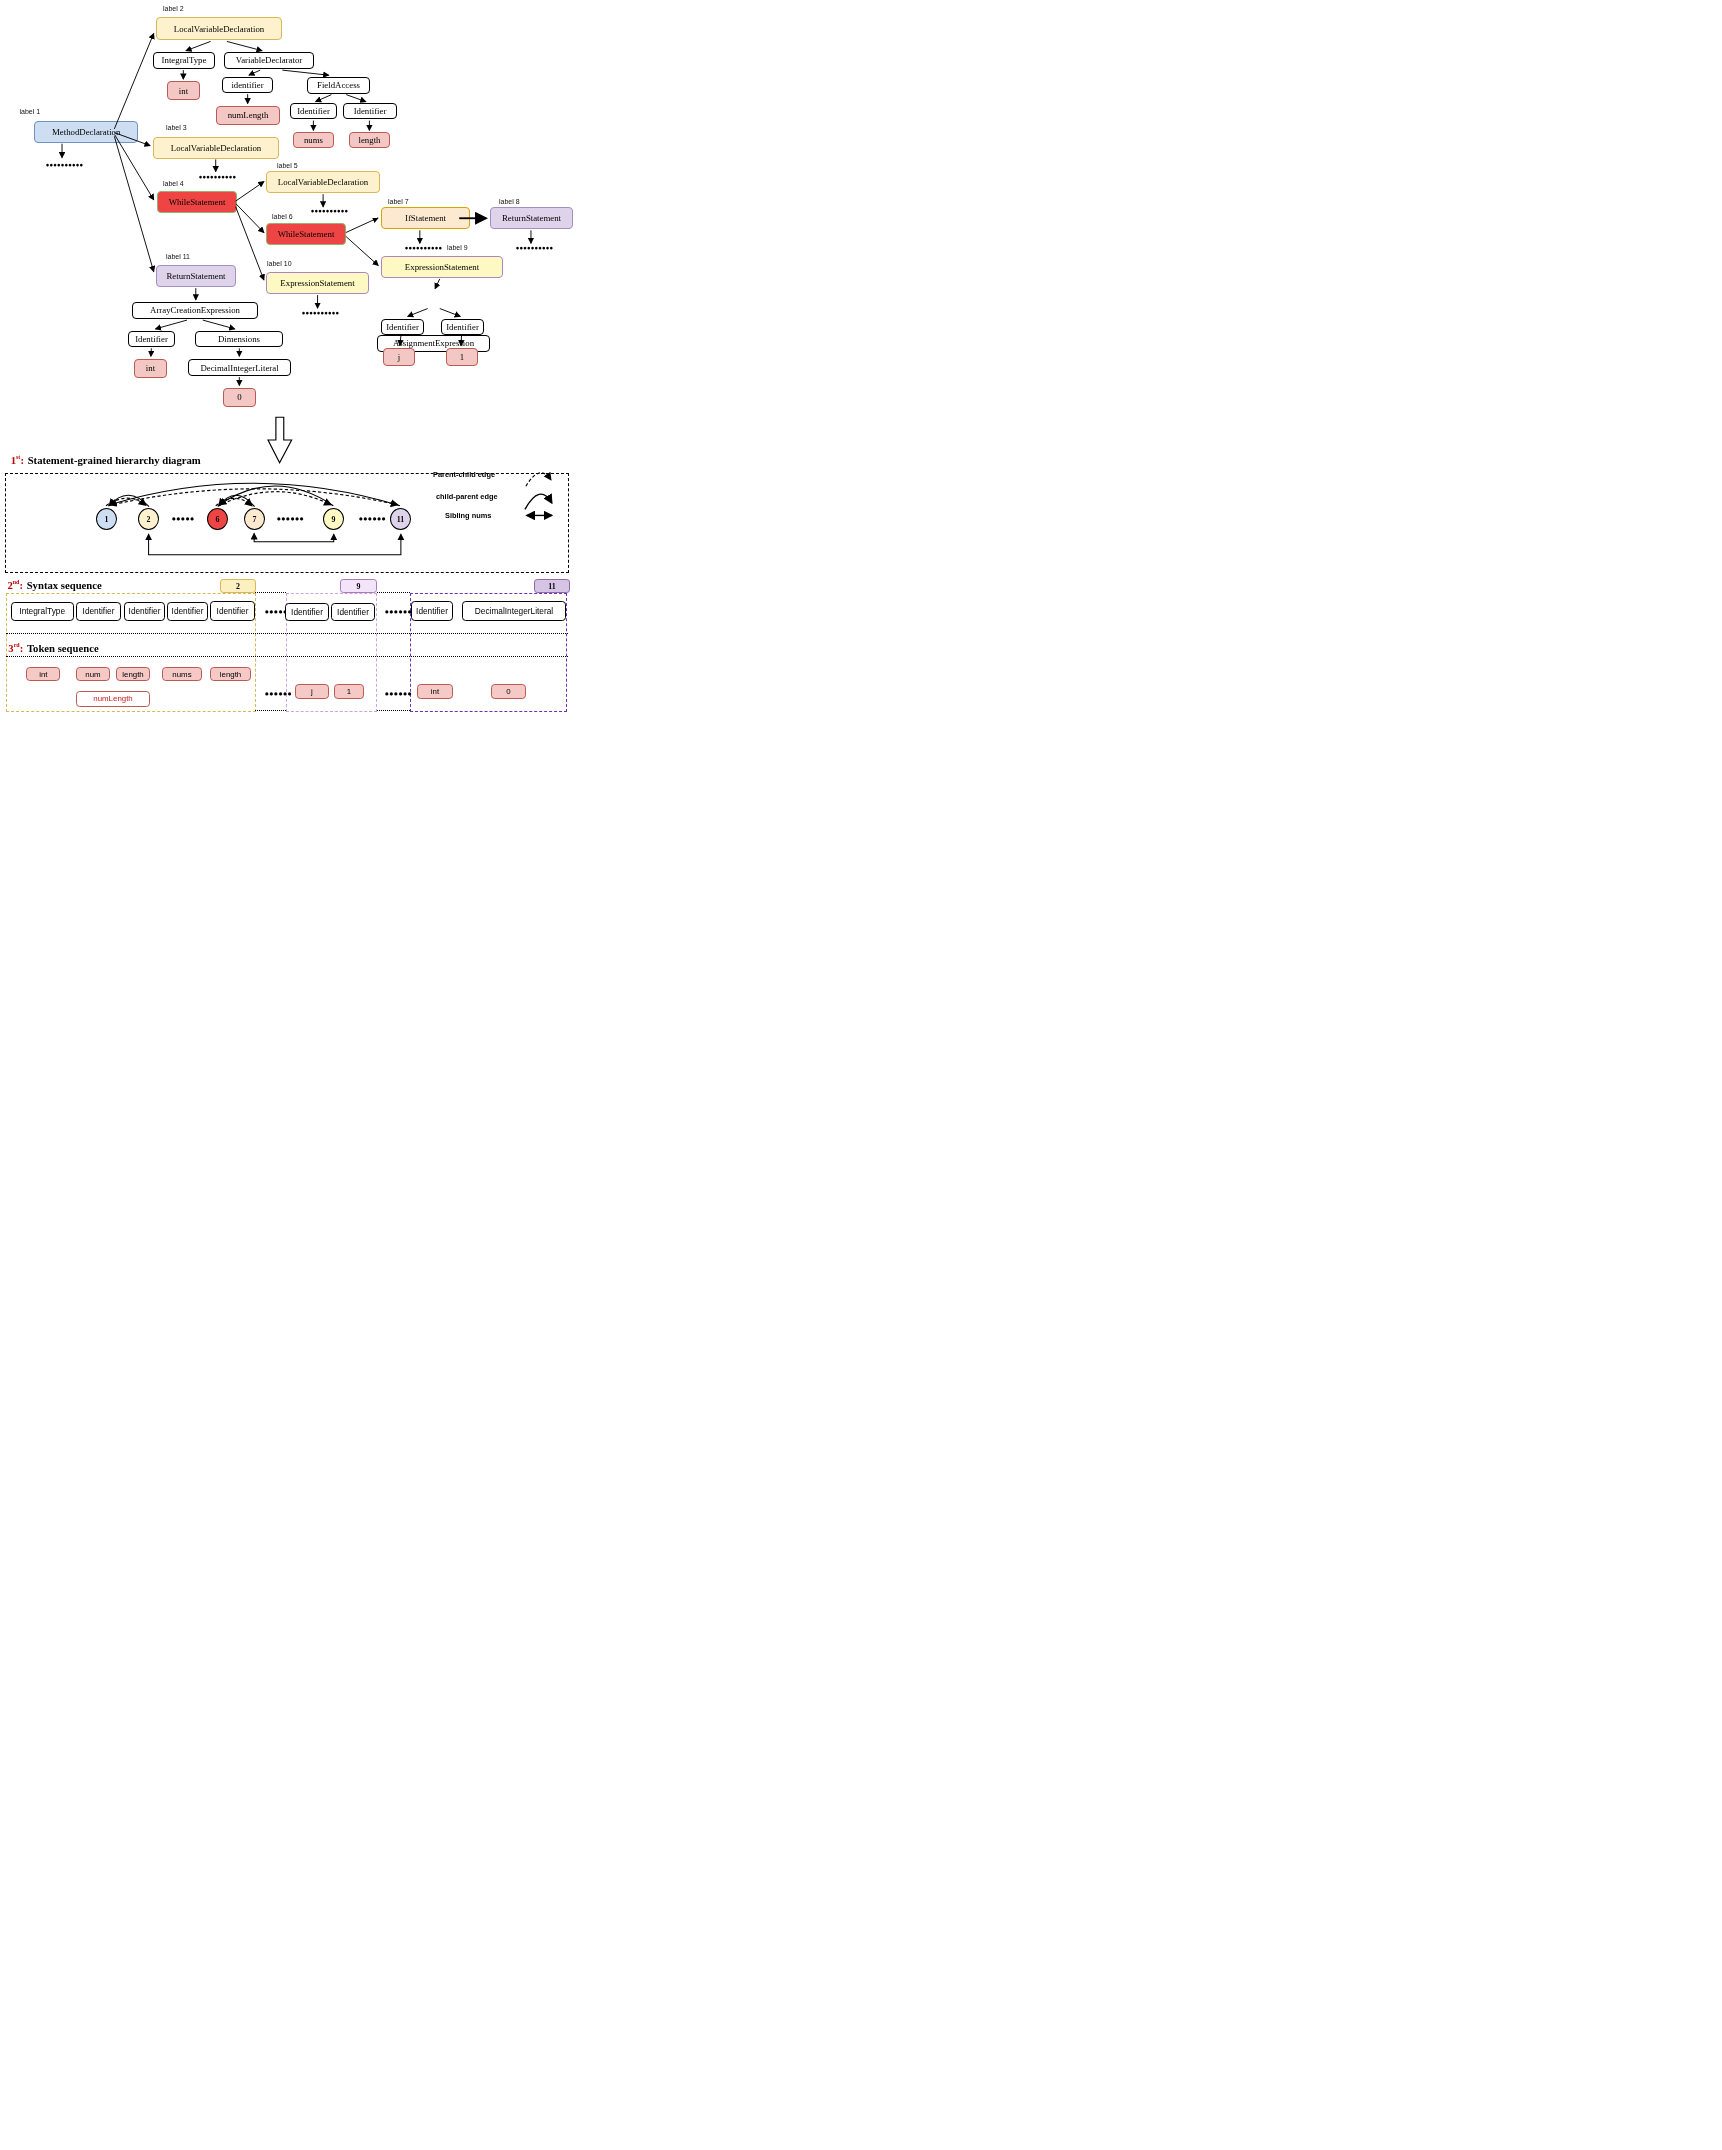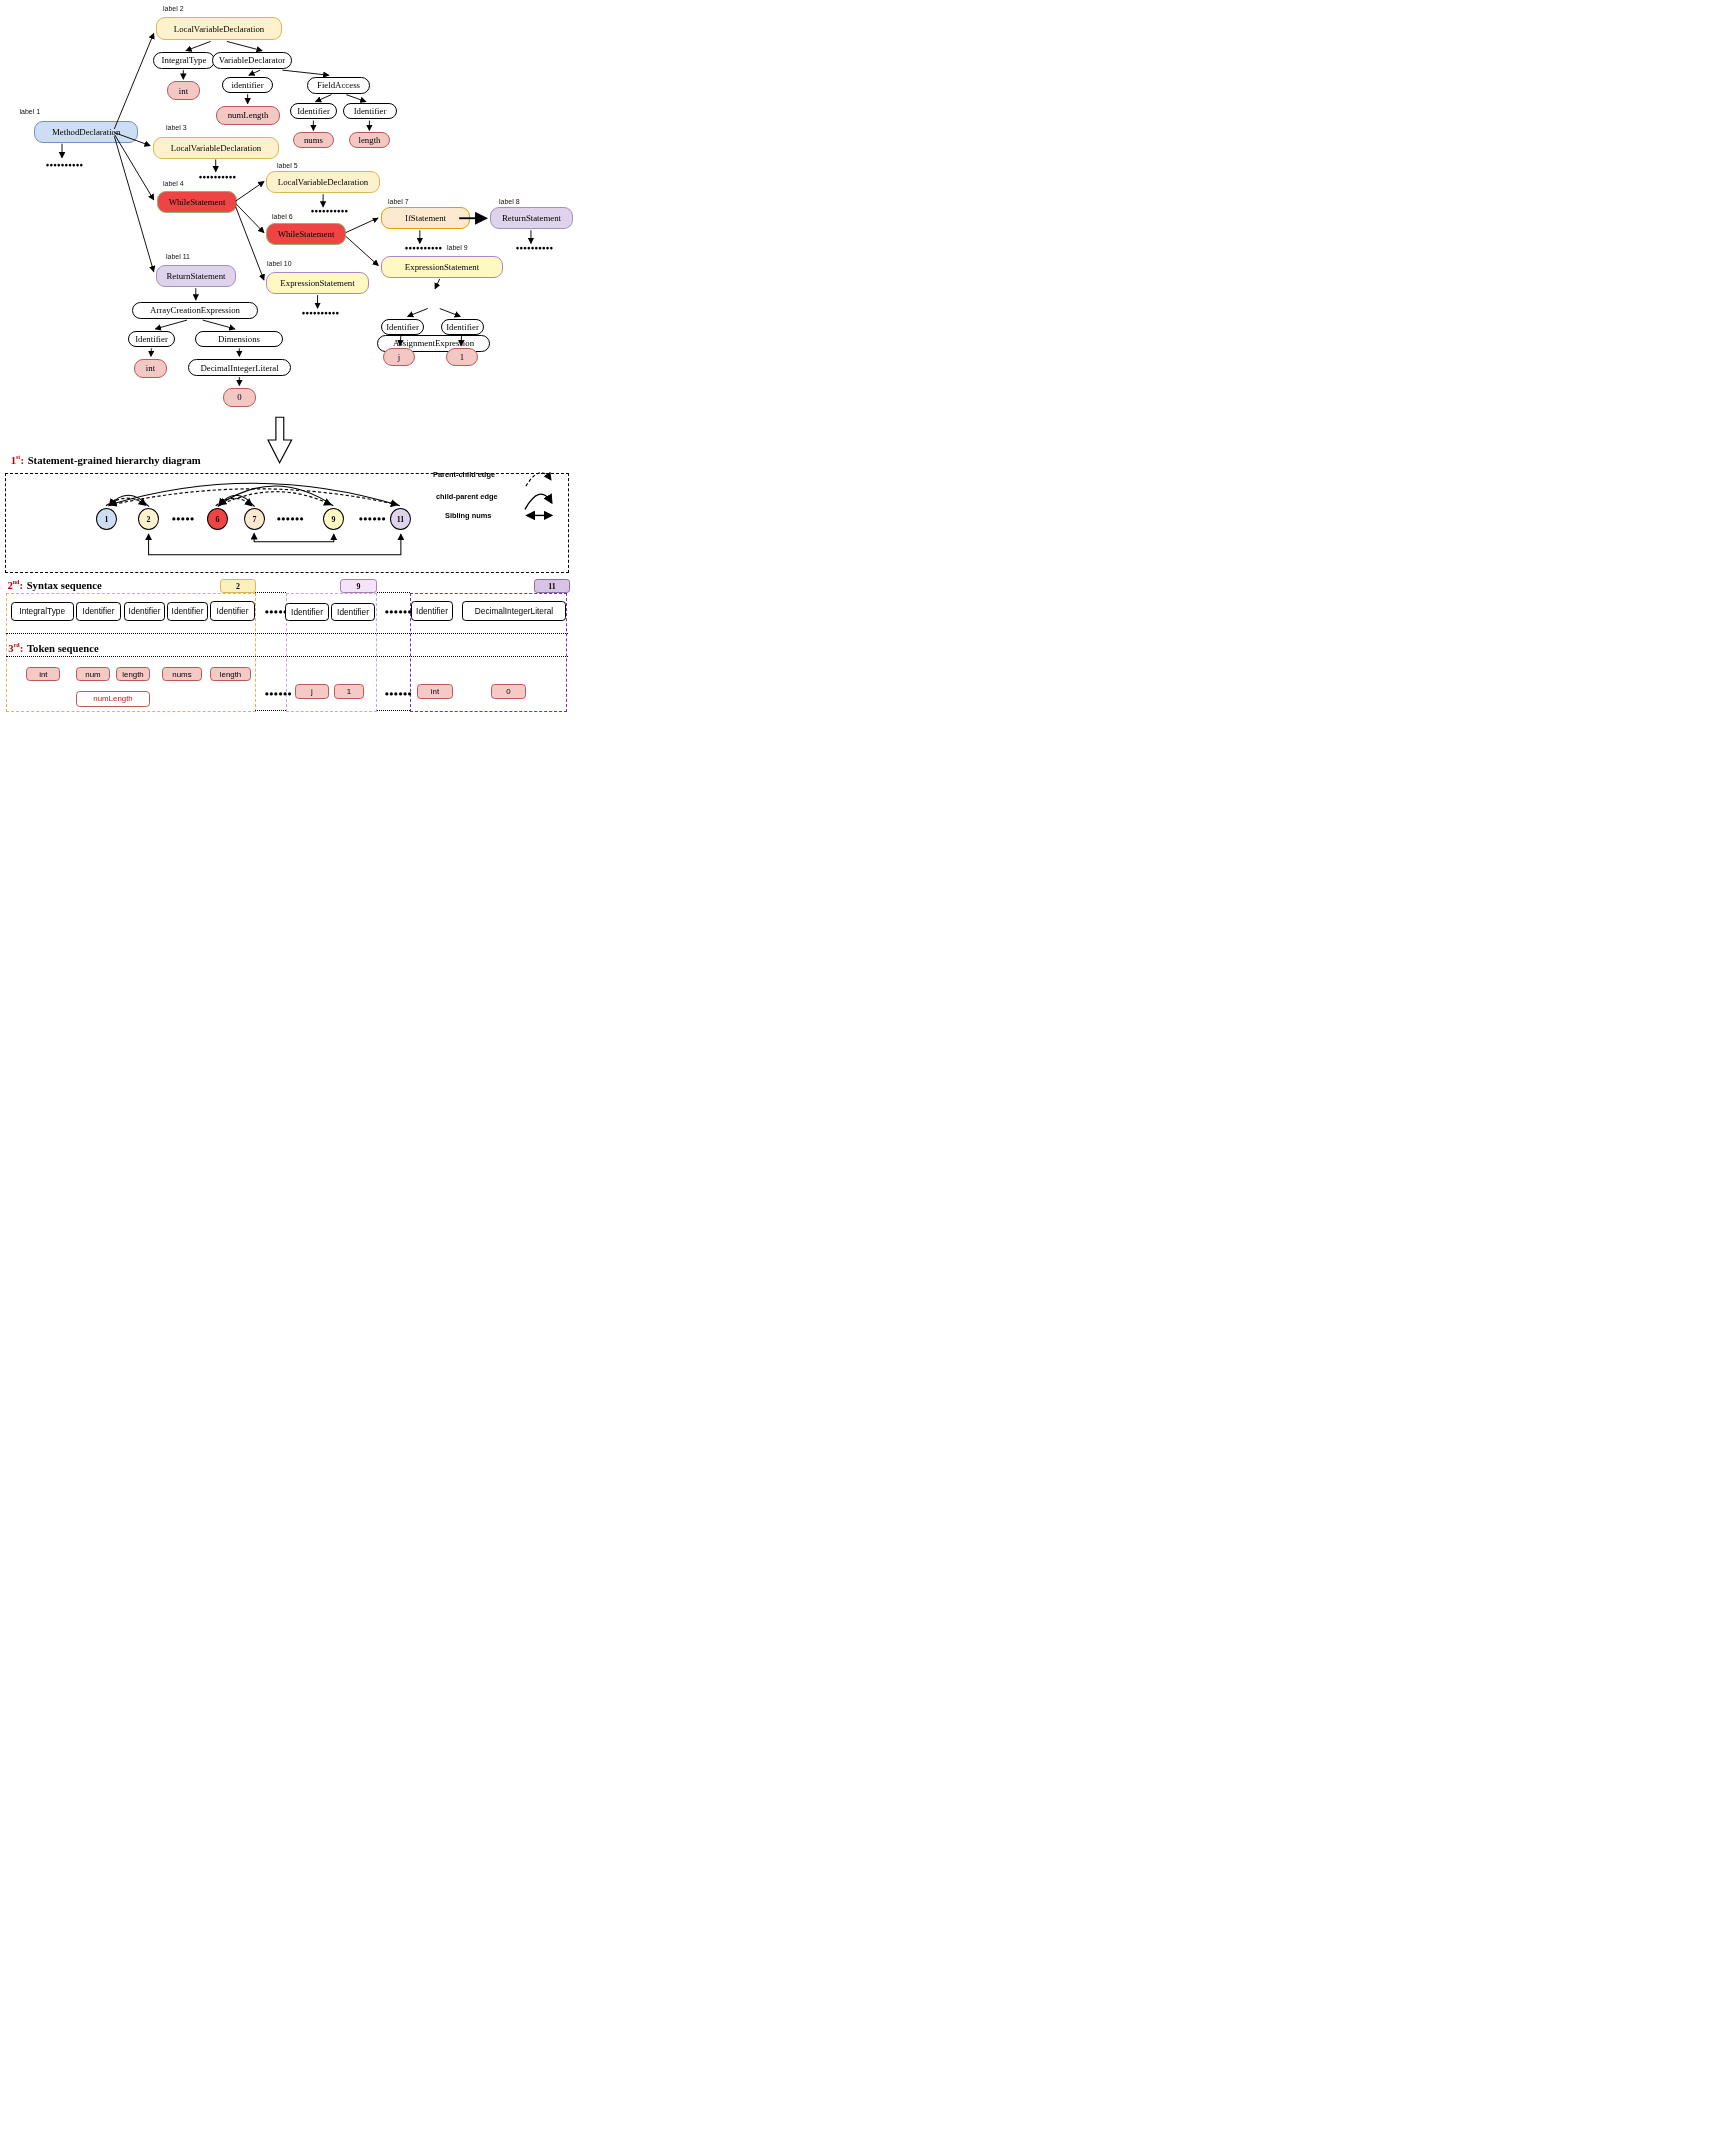--- a/index.html
+++ b/index.html
@@ -1,19 +1,19 @@
 <!DOCTYPE html>
 <html style="font-size:7.4px"><head>
 <meta charset="utf-8">
 <style>
   html,body{margin:0;padding:0;background:#fff;}
   .canvas{position:relative;width:574px;height:717px;background:#fff;overflow:hidden;
           font-family:"Liberation Sans",sans-serif;}
   svg.overlay{position:absolute;left:0;top:0;width:574px;height:717px;pointer-events:none;z-index:5;}
-  .node{position:absolute;border:0.9px solid #000;border-radius:9px;display:flex;align-items:center;
+  .node{position:absolute;border:0.9px solid #000;border-radius:4px;display:flex;align-items:center;
         justify-content:center;font-family:"Liberation Serif",serif;font-size:8.8px;color:#000;
         background:#fff;box-sizing:border-box;z-index:2;white-space:nowrap;}
   .blue{background:#cdddf2;border-color:#7292c2;}
   .yellow{background:#fdf2cd;border-color:#d8b755;}
   .green{background:#ef4444;border-color:#8cb671;}
   .orange{background:#fde9cf;border-color:#d9a300;}
   .purple{background:#ded3ea;border-color:#a38fc0;}
   .lpurple{background:#fef9c3;border-color:#ad87c5;}
   .red{background:#f3c7c4;border-color:#bb5a55;}
   .plain{background:#fff;border-color:#000;}
@@ -143,21 +143,21 @@
   <div class="tlabel" style="left:272px;top:213px;">label 6</div>
   <div class="tlabel" style="left:388px;top:198px;">label 7</div>
   <div class="tlabel" style="left:499px;top:198px;">label 8</div>
   <div class="tlabel" style="left:447px;top:244px;">label 9</div>
   <div class="tlabel" style="left:267px;top:260px;">label 10</div>
   <div class="tlabel" style="left:166px;top:253px;">label 11</div>
 
   <div class="node blue" style="left:10.2px;top:121px;width:104px;height:22px;margin-left:24px;">MethodDeclaration</div>
   <div class="node yellow" style="left:156px;top:17px;width:126px;height:23px;">LocalVariableDeclaration</div>
   <div class="node plain" style="left:153px;top:52px;width:62px;height:16.7px;">IntegralType</div>
-  <div class="node plain" style="left:212px;top:52px;width:80px;height:16.7px;">VariableDeclarator</div>
+  <div class="node plain" style="left:224px;top:52px;width:90px;height:16.7px;">VariableDeclarator</div>
   <div class="node red" style="left:167px;top:81px;width:33px;height:19px;">int</div>
   <div class="node plain" style="left:222px;top:77px;width:51px;height:16px;">identifier</div>
   <div class="node red" style="left:216px;top:106px;width:64px;height:18.5px;">numLength</div>
   <div class="node plain" style="left:307px;top:77px;width:63px;height:16.7px;">FieldAccess</div>
   <div class="node plain" style="left:290px;top:103px;width:47px;height:16px;">Identifier</div>
   <div class="node plain" style="left:343px;top:103px;width:54px;height:16px;">Identifier</div>
   <div class="node red" style="left:293px;top:132px;width:41px;height:16px;">nums</div>
   <div class="node red" style="left:349px;top:132px;width:41px;height:16px;">length</div>
   <div class="node yellow" style="left:153px;top:137px;width:126px;height:22px;">LocalVariableDeclaration</div>
   <div class="node green" style="left:157px;top:191px;width:80px;height:22px;">WhileStatement</div>

